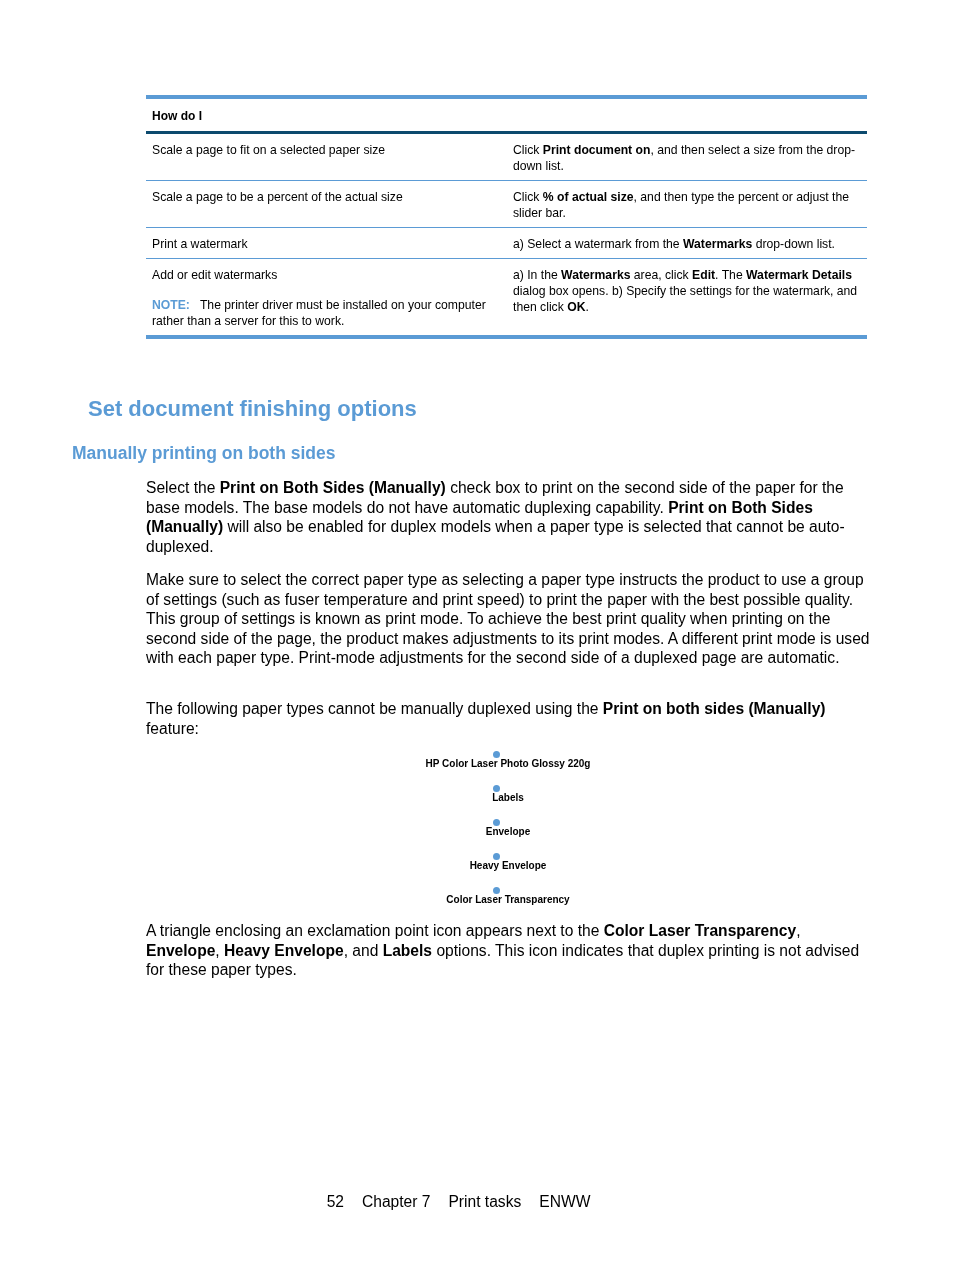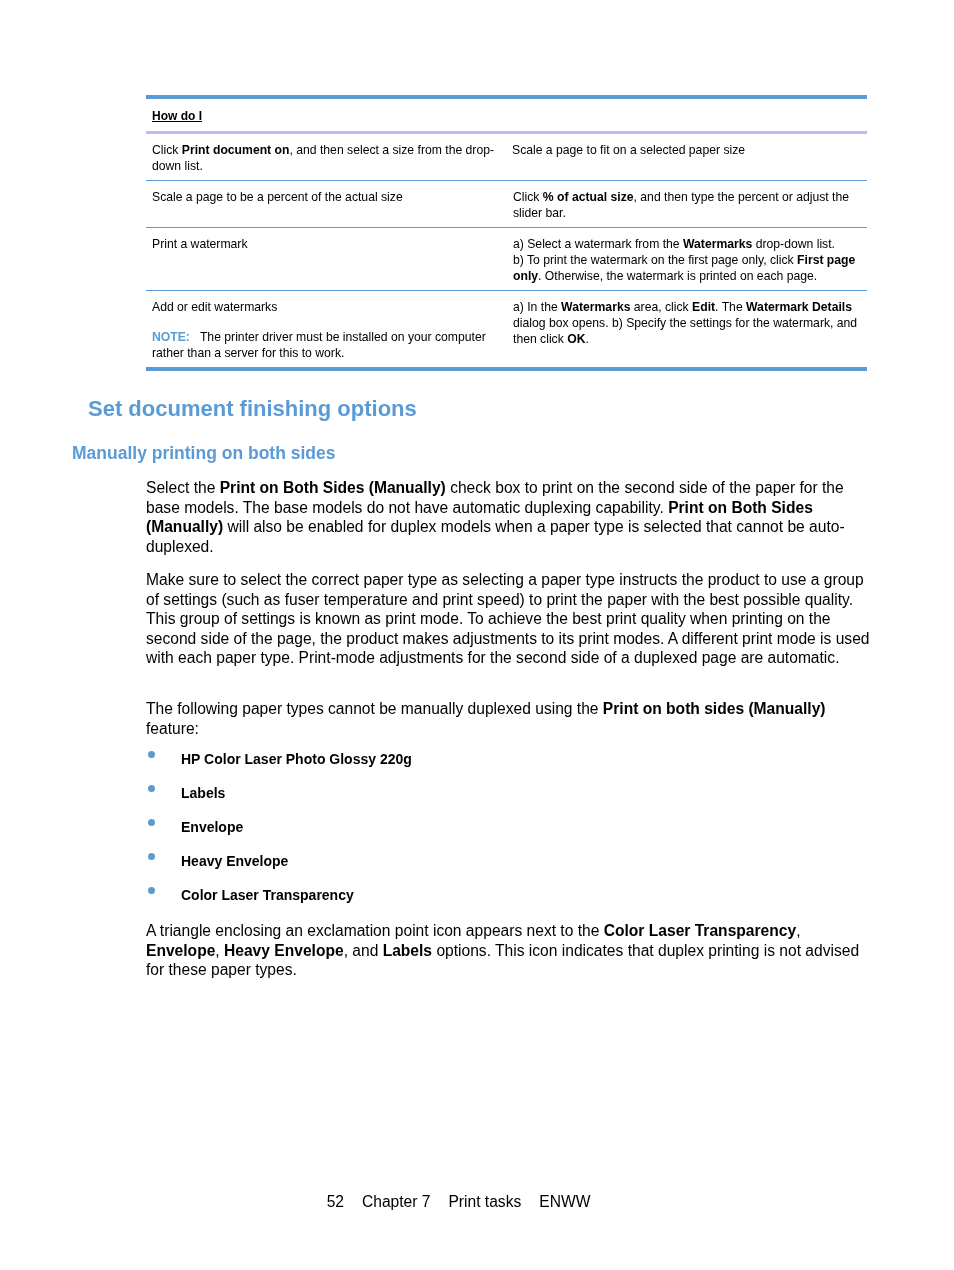--- a/index.html
+++ b/index.html
@@ -6,21 +6,21 @@
   body {
     width: 954px; height: 1270px; position: relative; overflow: hidden;
     font-family: "Liberation Sans", sans-serif; color: #000;
   }
   .table-wrap {
     position: absolute; left: 146px; top: 95px; width: 721px;
   }
   .tbl-top { height: 4px; background: #5b9bd5; }
   .tbl-bottom { height: 4px; background: #5b9bd5; }
   .row { display: flex; border-bottom: 1px solid #5b9bd5; }
-  .row.header { border-bottom: 3px solid #c4b5fd; text-decoration: underline; }
+  .row.header { border-bottom: 3px solid #0c4a6e; }
   .row.last { border-bottom: none; }
   .cell { box-sizing: border-box; font-size: 12.2px; line-height: 16px; }
   .cell.c1 { width: 361px; padding: 8px 6px 6px 6px; }
   .cell.c2 { width: 360px; padding: 8px 6px 6px 6px; }
   .row.header .cell { font-weight: bold; font-size: 12px; padding: 9px 6px 7px 6px; }
   .row .cell p { margin: 0; }
   .note-label { color: #5b9bd5; font-weight: bold; margin-right: 10px; }
   .note { margin-top: 14px !important; }
   b { font-weight: bold; }
 
@@ -34,58 +34,57 @@
   }
   .body-text {
     position: absolute; left: 146px; width: 724px;
     font-size: 15.6px; line-height: 19.5px; margin: 0;
   }
   .bullets {
     position: absolute; left: 146px; top: 751px; width: 724px;
     list-style: none; margin: 0; padding: 0;
   }
   .bullets li {
-    display: flex; align-items: flex-start; height: 34px;
-    font-size: 14px; font-weight: bold;
+    display: flex; align-items: center; height: 34px;
+    font-size: 10px; font-weight: bold; flex-direction: column;
   }
   .bullet-dot {
     width: 7px; height: 7px; border-radius: 50%; background: #5b9bd5;
     margin-left: 2px; margin-right: 26px; flex: none;
   }
   .footer {
     position: absolute; left: 50px; top: 1193px; width: 817px;
     display: flex; justify-content: center; font-size: 15.6px;
   }
   .footer .left span { margin-right: 18px; }
 </style>
 </head>
 <body>
 
 <div class="table-wrap">
   <div class="tbl-top"></div>
   <div class="row header">
     <div class="cell c1">How do I</div>
   </div>
   <div class="row">
+    <div class="cell c1">Scale a page to fit on a selected paper size</div>
     <div class="cell c2">
         <p><span>Click </span><b>Print document on</b><span>, and then select a size from the drop-down list.</span></p>
       </div>
-    <div class="cell c1">Scale a page to fit on a selected paper size</div>
   </div>
   <div class="row">
     <div class="cell c1">Scale a page to be a percent of the actual size</div>
     <div class="cell c2">
         <p><span>Click </span><b>% of actual size</b><span>, and then type the percent or adjust the slider bar.</span></p>
       </div>
   </div>
   <div class="row">
     <div class="cell c1">Print a watermark</div>
     <div class="cell c2">
       <p><span>a) Select a watermark from the </span><b>Watermarks</b><span> drop-down list.</span></p>
-      <p><span>b) To print the watermark on the first page only, click </span><b>First page only</b><span>. Otherwise, the watermark is printed on each page.</span></p>
     </div>
   </div>
   <div class="row last">
     <div class="cell c1">
       <p>Add or edit watermarks</p>
       <p class="note"><span class="note-label">NOTE:</span><span>The printer driver must be installed on your computer rather than a server for this to work.</span></p>
     </div>
     <div class="cell c2">
         <p><span>a) In the </span><b>Watermarks</b><span> area, click </span><b>Edit</b><span>. The </span><b>Watermark Details</b><span> dialog box opens. b) Specify the settings for the watermark, and then click </span><b>OK</b><span>.</span></p>
       </div>

